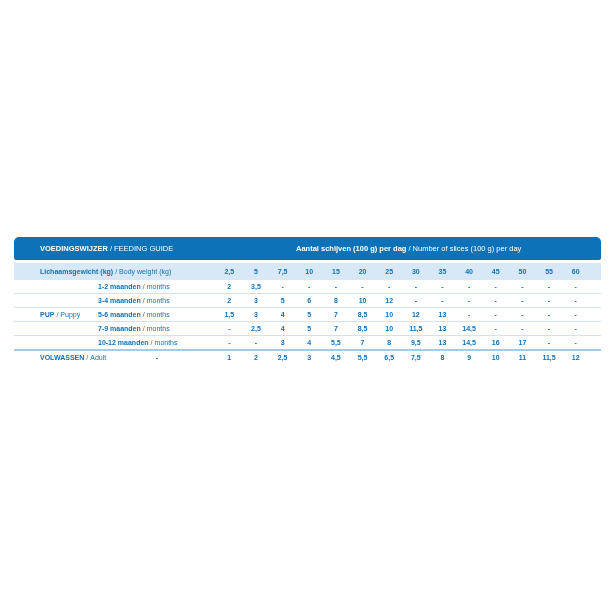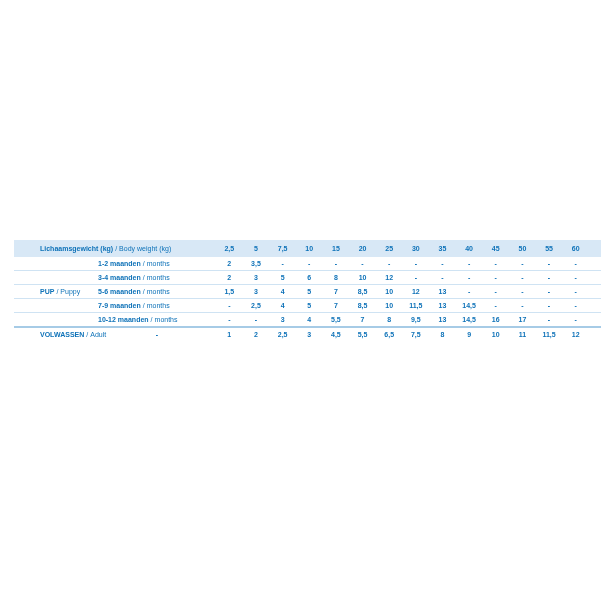--- a/index.html
+++ b/index.html
@@ -55,20 +55,24 @@
   .num { text-align: center; font-weight: bold; }
   .b { font-weight: bold; }
   .r { font-weight: normal; }
   .sep { font-weight: normal; margin: 0 2px; }
 </style>
 </head>
 <body>
 
 <div class="guide">
 
+  <div class="bar">
+    <span class="left"><span class="b">VOEDINGSWIJZER</span><span class="sep">/</span><span class="r">FEEDING GUIDE</span></span>
+    <span class="right"><span class="b">Aantal schijven (100 g) per dag</span><span class="sep">/</span><span class="r">Number of slices (100 g) per day</span></span>
+  </div>
 
   <div class="gap"></div>
 
   <div class="grid-row weight-row" id="weight-row">
     <span class="wlabel"><span class="b">Lichaamsgewicht (kg)</span><span class="sep">/</span><span class="r">Body weight (kg)</span></span>
   <div class="num">2,5</div>
       <div class="num">5</div>
       <div class="num">7,5</div>
       <div class="num">10</div>
       <div class="num">15</div>

